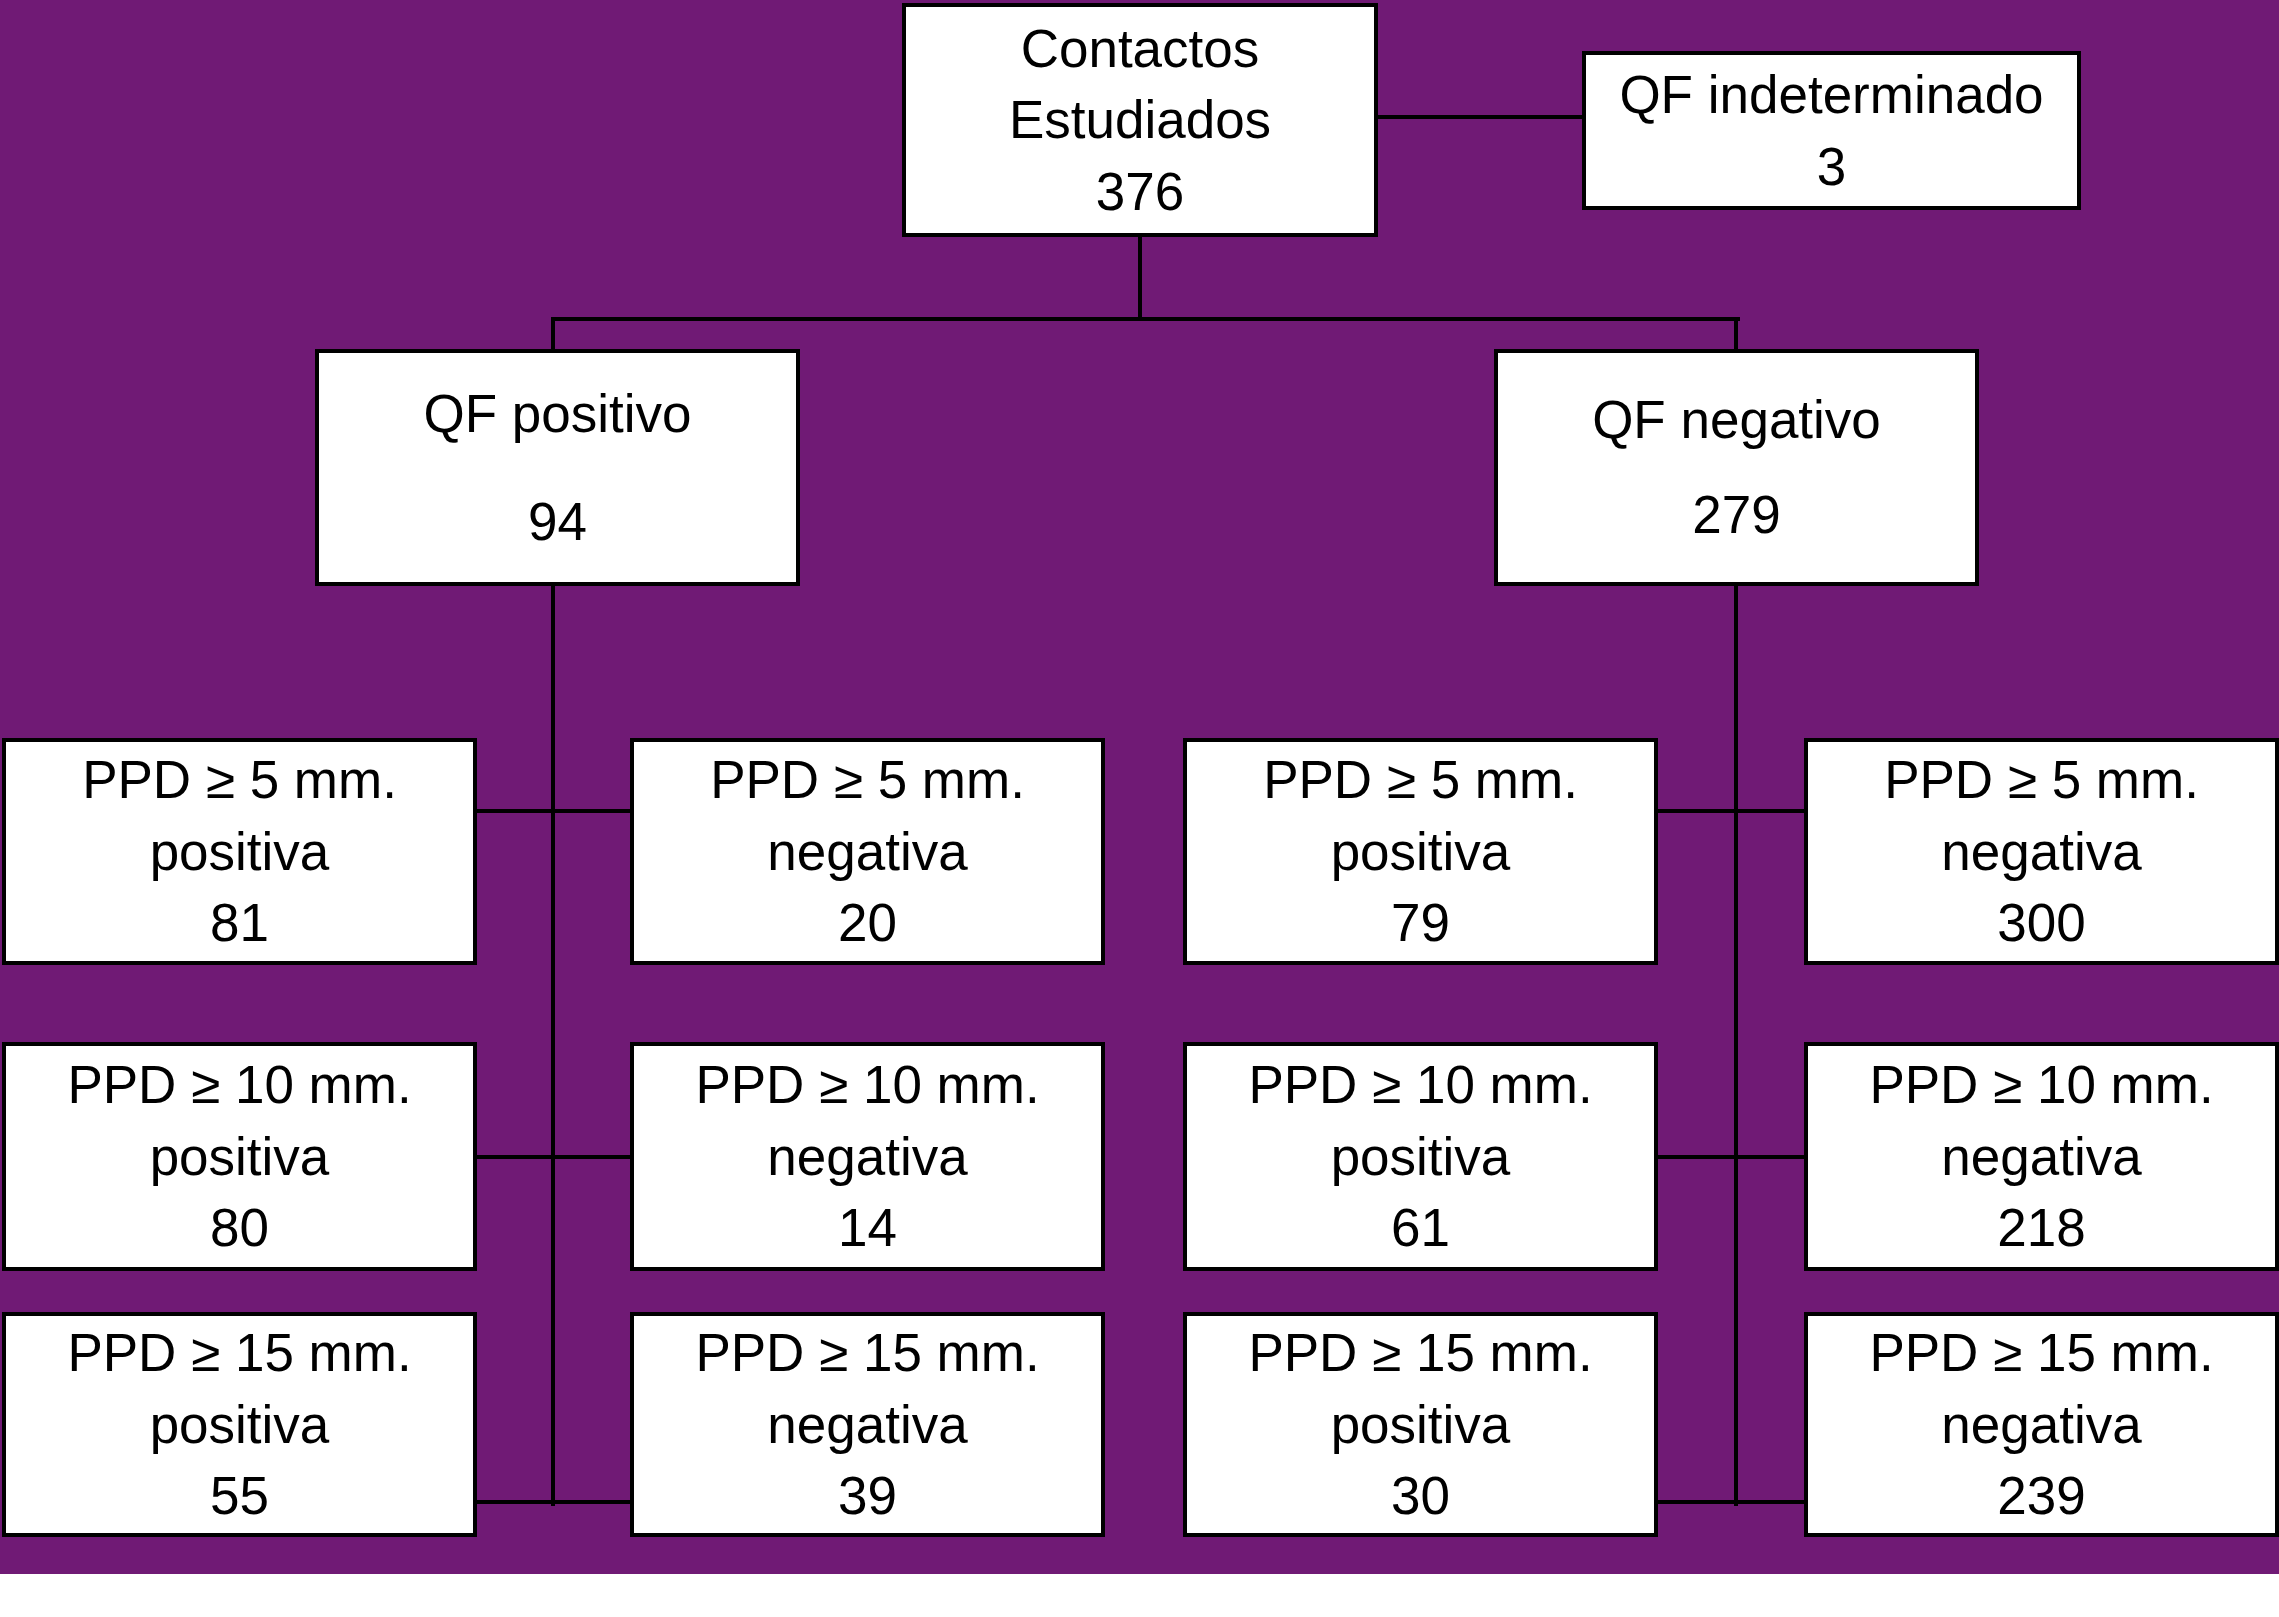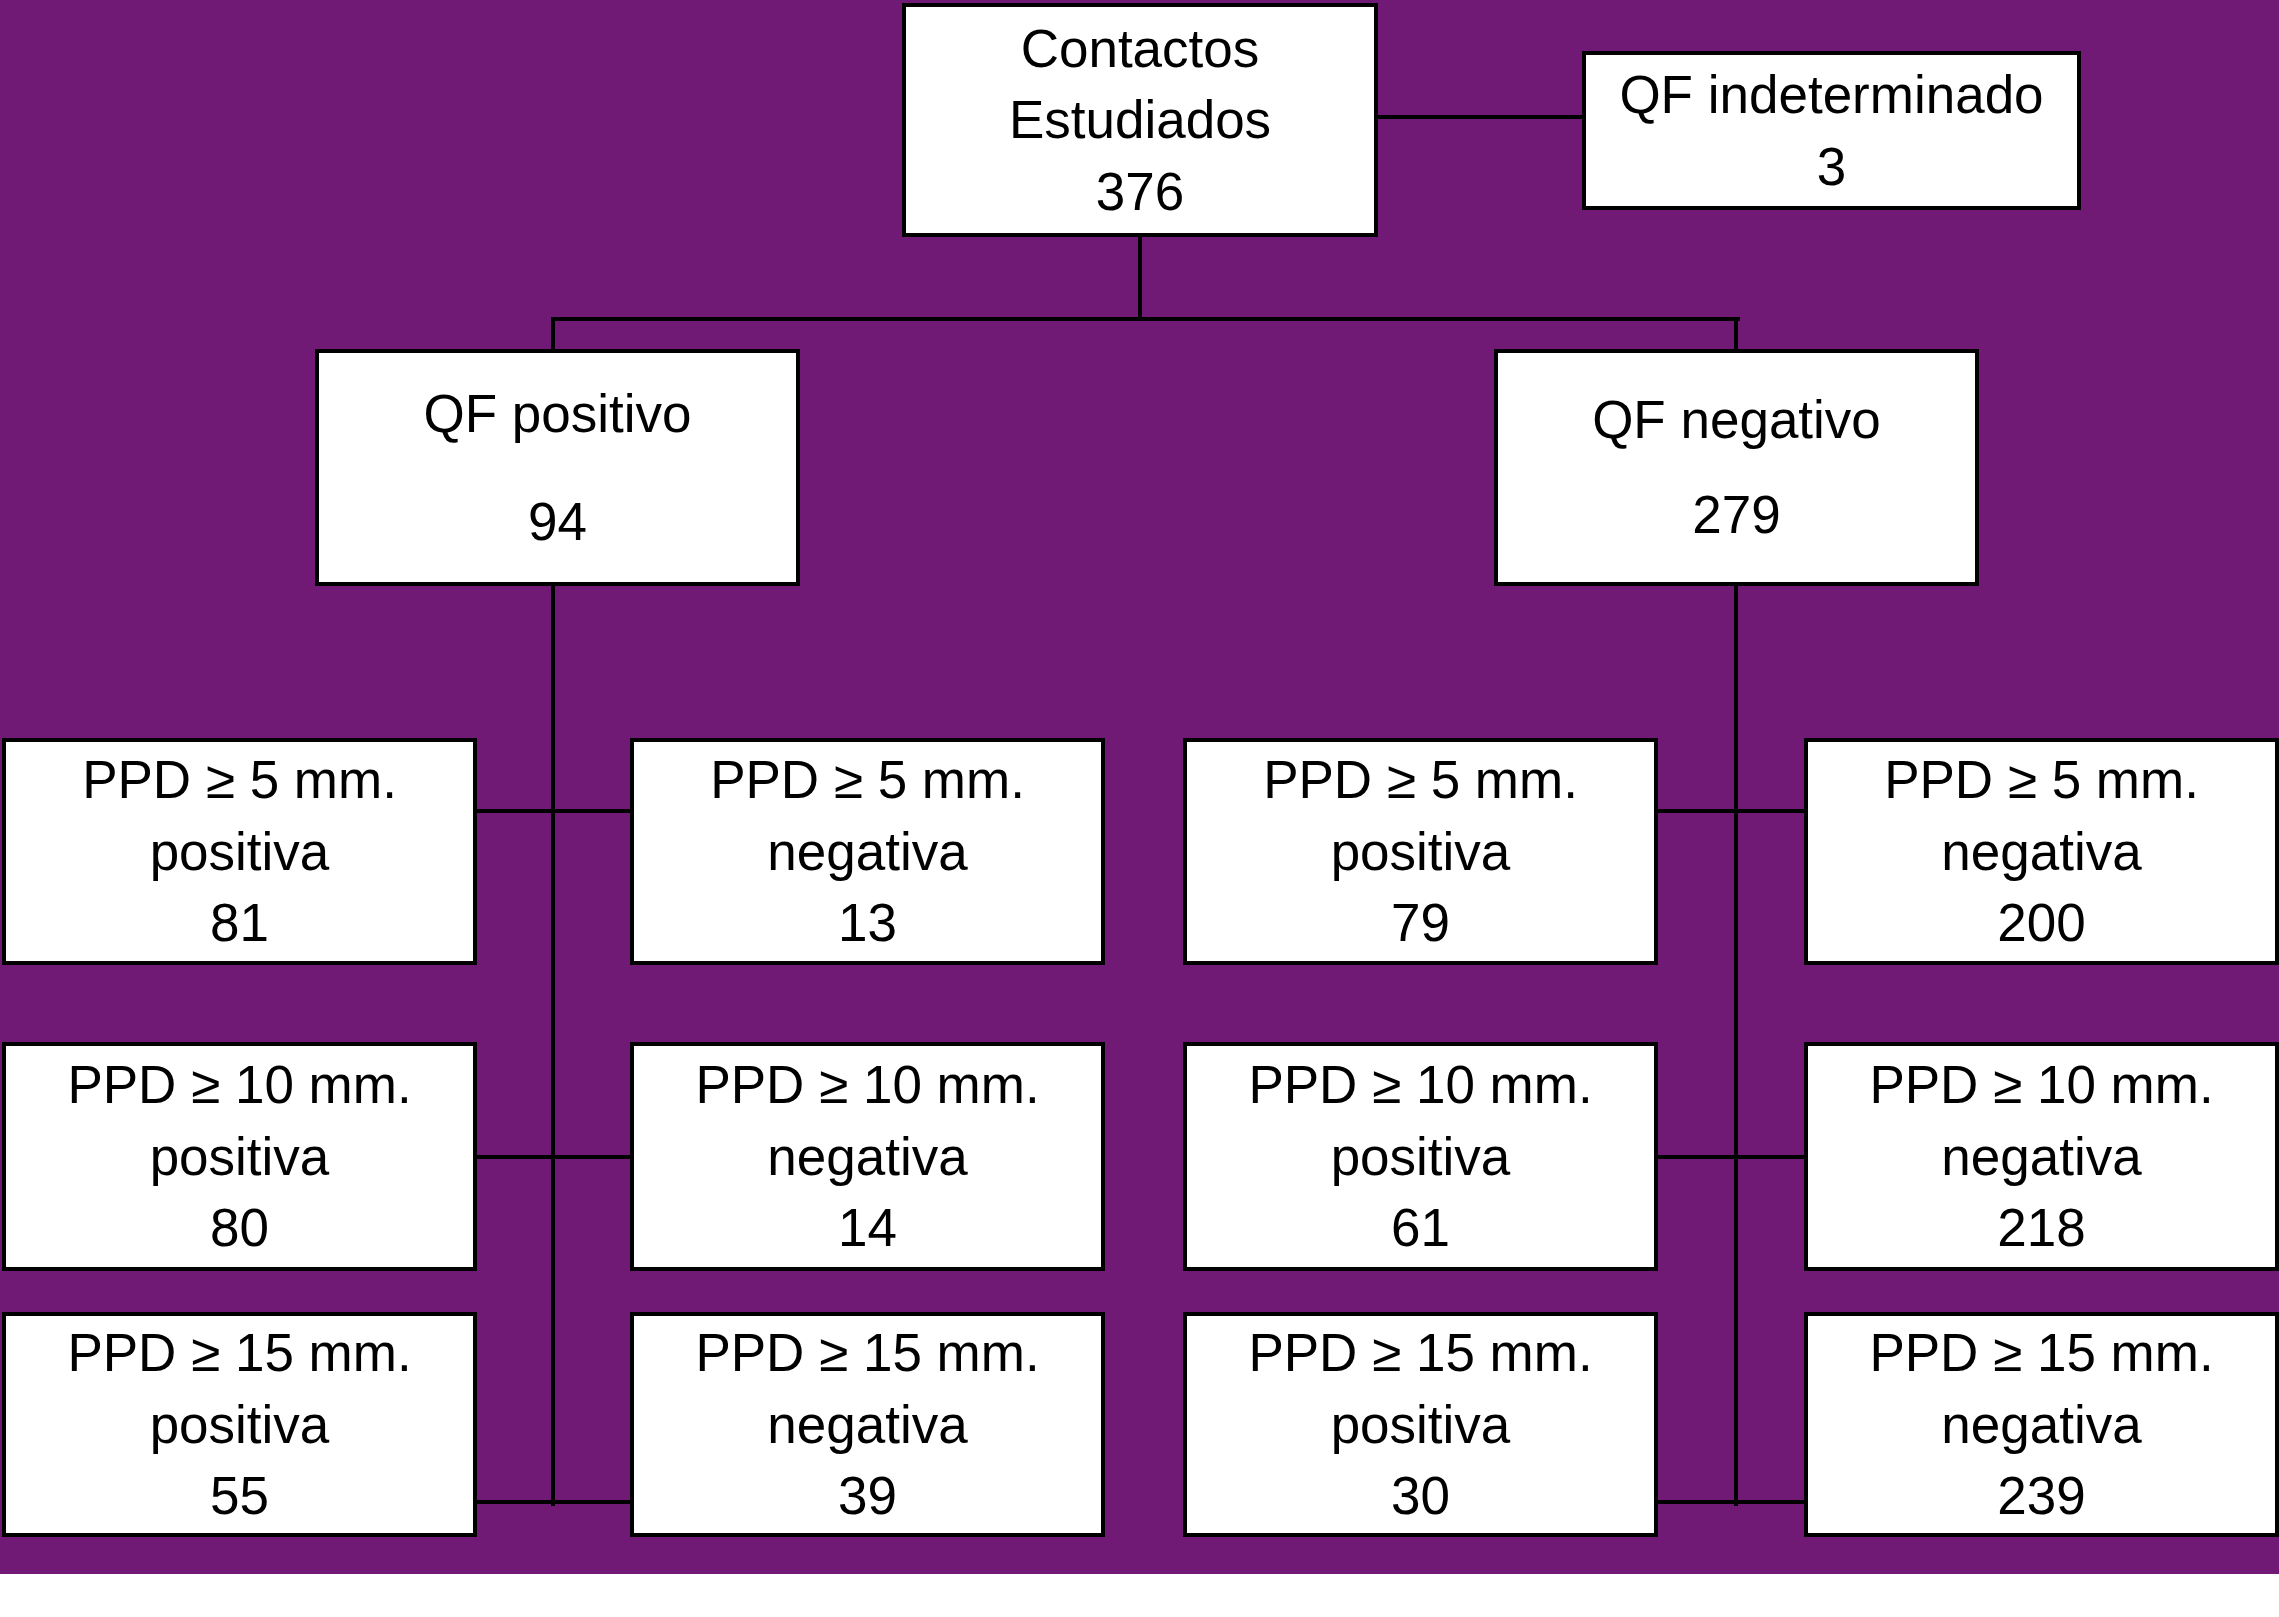--- a/index.html
+++ b/index.html
@@ -102,21 +102,21 @@
   </div>
 
   <div class="node ppd-box r1 c1">
     <span class="lbl">PPD ≥ 5 mm.
 positiva</span>
     <span class="cnt">81</span>
   </div>
   <div class="node ppd-box r1 c2">
     <span class="lbl">PPD ≥ 5 mm.
 negativa</span>
-    <span class="cnt">13</span>
+    <span class="cnt">20</span>
   </div>
   <div class="node ppd-box r2 c1">
     <span class="lbl">PPD ≥ 10 mm.
 positiva</span>
     <span class="cnt">80</span>
   </div>
   <div class="node ppd-box r2 c2">
     <span class="lbl">PPD ≥ 10 mm.
 negativa</span>
     <span class="cnt">14</span>
@@ -133,21 +133,21 @@
   </div>
 
   <div class="node ppd-box r1 c3">
     <span class="lbl">PPD ≥ 5 mm.
 positiva</span>
     <span class="cnt">79</span>
   </div>
   <div class="node ppd-box r1 c4">
     <span class="lbl">PPD ≥ 5 mm.
 negativa</span>
-    <span class="cnt">200</span>
+    <span class="cnt">300</span>
   </div>
   <div class="node ppd-box r2 c3">
     <span class="lbl">PPD ≥ 10 mm.
 positiva</span>
     <span class="cnt">61</span>
   </div>
   <div class="node ppd-box r2 c4">
     <span class="lbl">PPD ≥ 10 mm.
 negativa</span>
     <span class="cnt">218</span>

